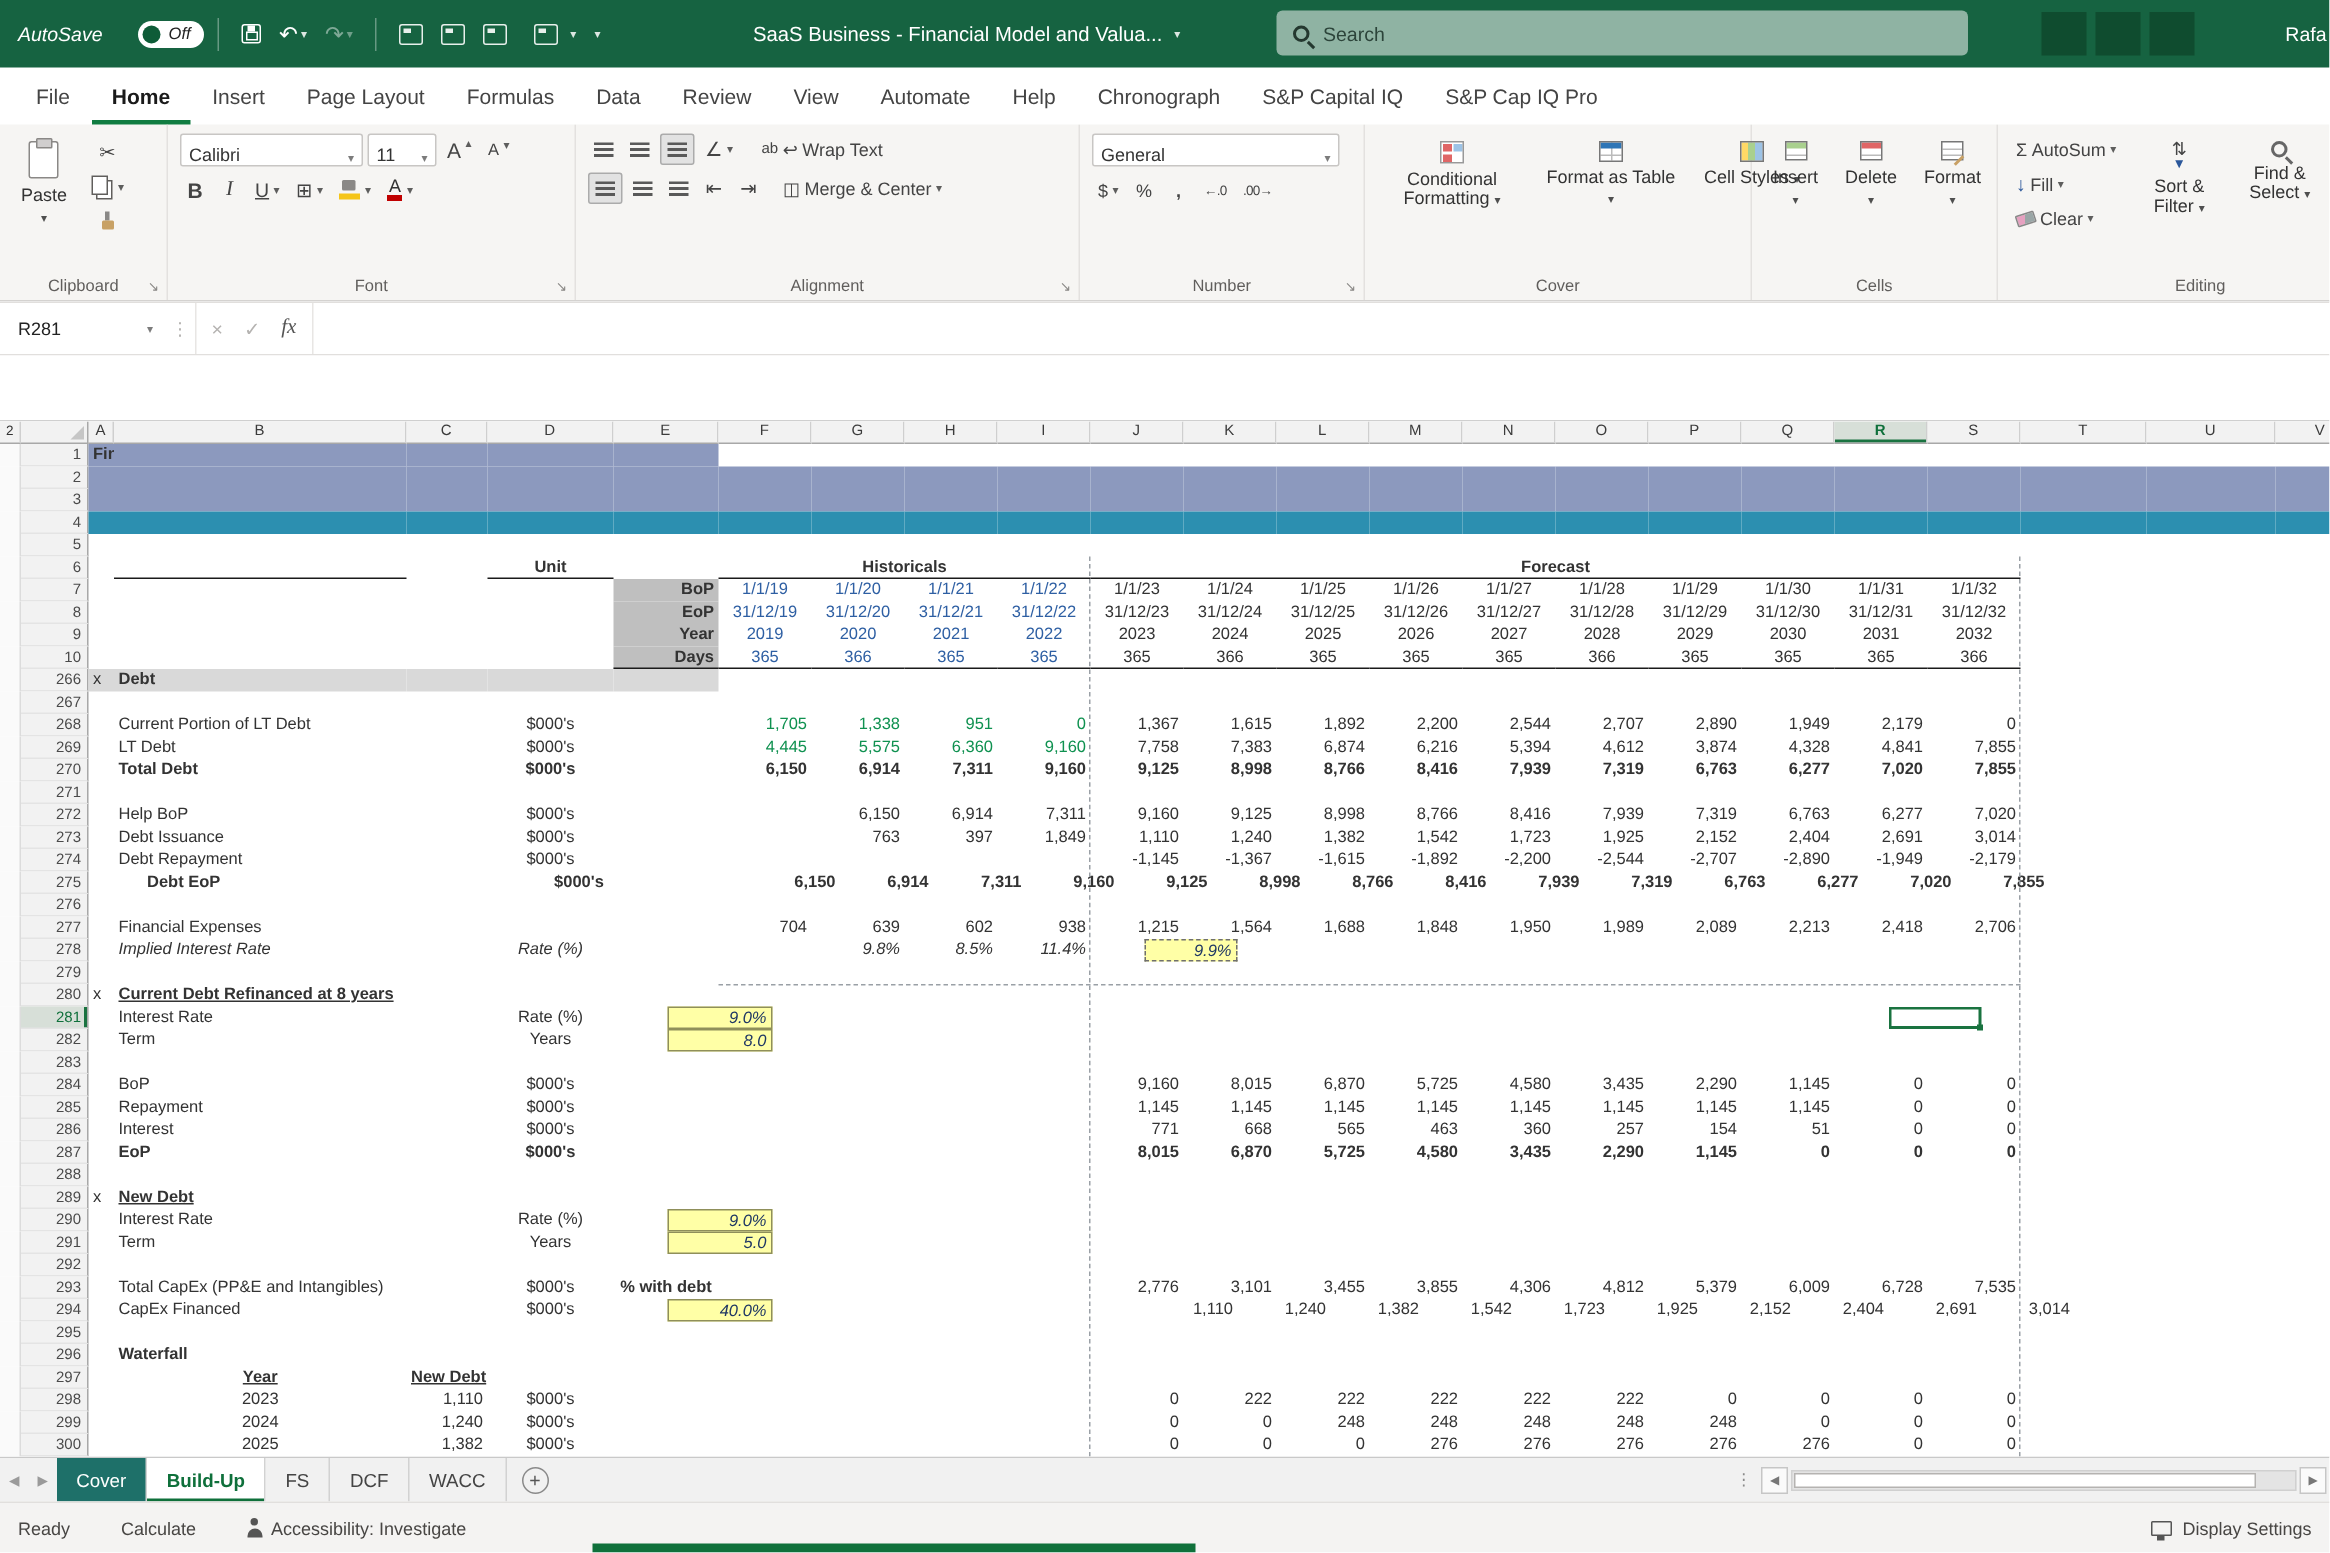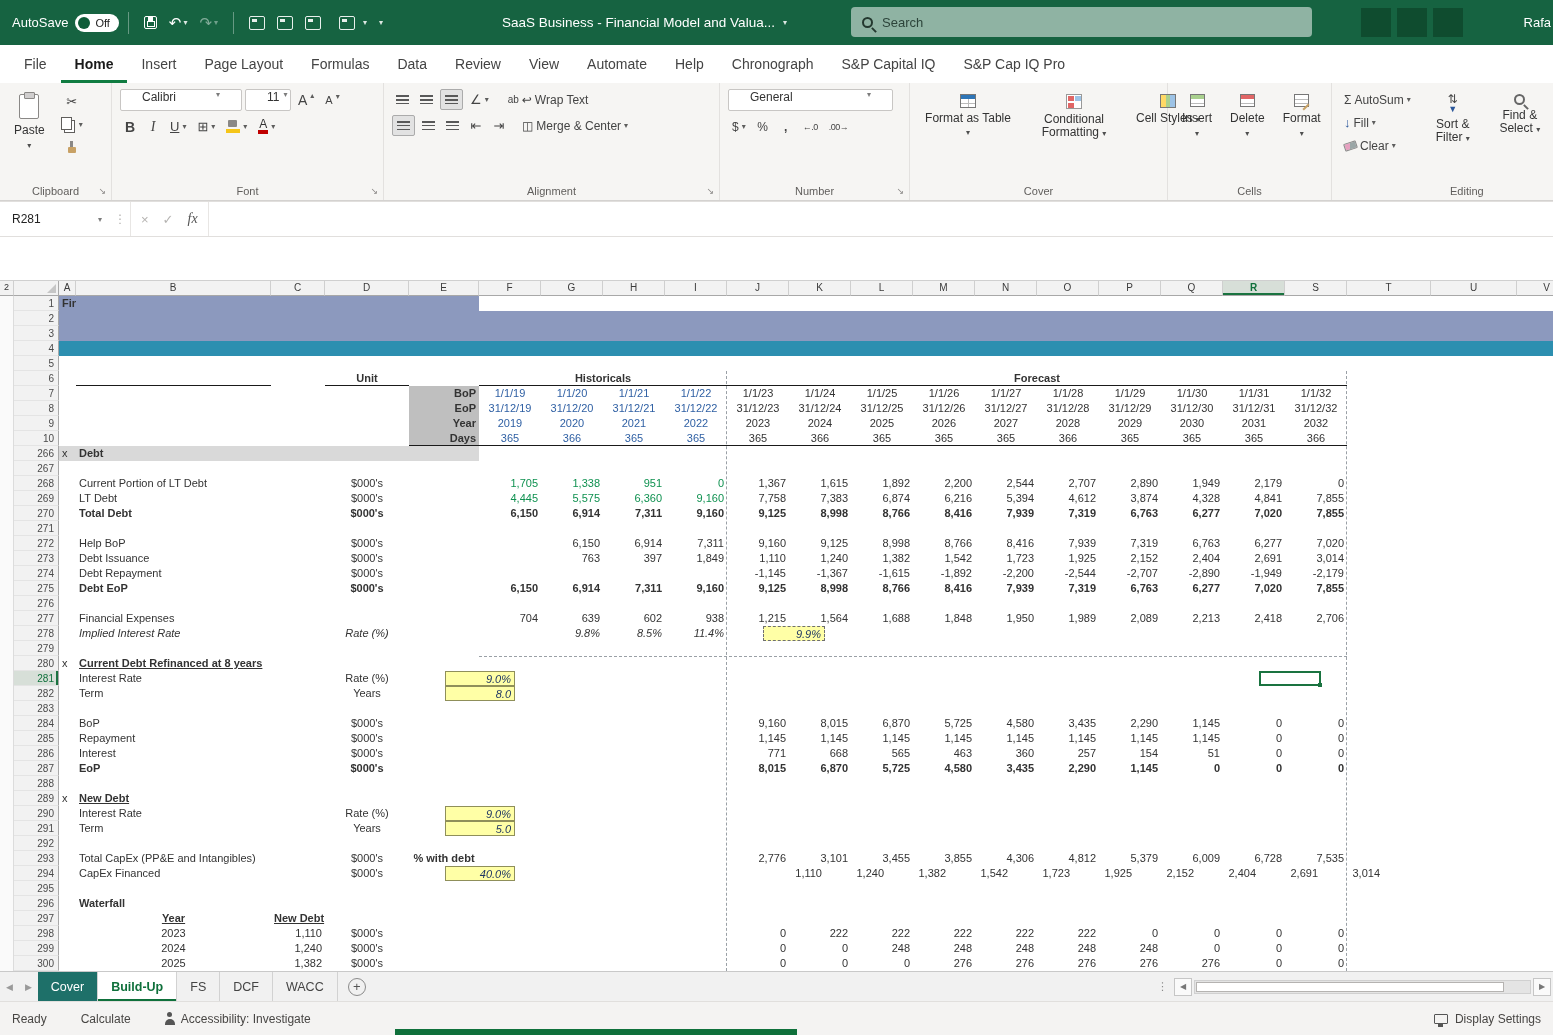--- a/index.html
+++ b/index.html
@@ -1,21 +1,21 @@
 <!DOCTYPE html>
 <html><head>
 <meta charset="utf-8">
 <style>
   *{margin:0;padding:0;box-sizing:border-box;}
   html,body{width:1553px;height:1035px;overflow:hidden;}
   body{font-family:"Liberation Sans",sans-serif;background:#fff;position:relative;font-size:12px;color:#333;}
 
   
   .titlebar{height:45px;background:#166341;display:flex;align-items:center;color:#fff;position:relative;}
-  .autosave{display:flex;align-items:center;gap:7px;margin-left:12px;font-size:13px;}
+  .autosave{display:flex;align-items:center;gap:24px;margin-left:12px;font-size:13px;font-style:italic;}
   .pill{background:#fff;border-radius:10px;height:18px;display:flex;align-items:center;gap:5px;padding:2px 9px 2px 3px;color:#222;font-size:11px;}
   .pill .dot{width:12px;height:12px;border-radius:50%;background:#0e5c38;}
   .tb-sep{width:1px;height:22px;background:rgba(255,255,255,.35);margin:0 9px;}
   .tbi{display:inline-flex;align-items:center;gap:2px;color:#fff;font-size:15px;margin:0 6px;cursor:pointer;}
   .tbi.dim{opacity:.45;}
   .mini{font-size:8px;color:inherit;opacity:.85;}
   .icon-save{width:13px;height:13px;border:1.5px solid #fff;border-radius:2px;position:relative;display:inline-block;}
   .icon-save::before{content:"";position:absolute;top:0;left:3px;right:3px;height:4px;background:#fff;}
   .icon-save::after{content:"";position:absolute;bottom:1px;left:2px;width:6px;height:4px;border:1px solid #fff;}
   .qat{width:16px;height:14px;border:1.3px solid rgba(255,255,255,.9);border-radius:2px;position:relative;margin:0 6px;display:inline-block;}
@@ -38,21 +38,21 @@
   .ribbon{height:118px;background:#f6f5f3;border-bottom:1px solid #d4d2d0;display:flex;overflow:hidden;}
   .rgroup{position:relative;border-right:1px solid #e3e1df;padding:6px 8px 18px;display:flex;gap:6px;flex:0 0 auto;}
   .rg-label{position:absolute;bottom:3px;left:0;right:0;text-align:center;font-size:11px;color:#605e5c;}
   .launcher{position:absolute;bottom:4px;right:5px;font-size:9px;color:#8a8886;cursor:pointer;}
   .rcol{display:flex;flex-direction:column;gap:5px;}
   .rrow{display:flex;align-items:center;gap:3px;}
   .sbtn{min-width:20px;height:21px;display:inline-flex;align-items:center;justify-content:center;gap:3px;padding:0 4px;font-size:13px;color:#444;border-radius:2px;cursor:pointer;white-space:nowrap;}
   .sbtn.sel{background:#e2e2e2;border:1px solid #ababab;}
   .bigbtn{display:flex;flex-direction:column;align-items:center;justify-content:flex-start;gap:4px;padding:5px 6px 0;font-size:12px;color:#333;cursor:pointer;flex:0 0 auto;}
   .bb-label{text-align:center;font-size:12px;line-height:13px;max-width:88px;}
-  .combo{background:#fff;border:1px solid #c8c6c4;height:22px;display:flex;align-items:flex-start;gap:4px;padding:0 21px;font-size:12px;color:#333;border-radius:2px;}
+  .combo{background:#fff;border:1px solid #c8c6c4;height:22px;display:flex;align-items:flex-end;gap:4px;padding:0 5px;font-size:12px;color:#333;border-radius:2px;}
   .combo .mini{margin-left:auto;color:#666;}
   .icon-clipboard{width:20px;height:25px;background:#fff;border:1px solid #8a8886;border-radius:2px;position:relative;}
   .icon-clipboard::before{content:"";position:absolute;top:-3px;left:4px;width:9px;height:5px;background:#d0cece;border:1px solid #8a8886;border-radius:1px;}
   .icon-copy{width:11px;height:13px;border:1px solid #605e5c;background:#fff;box-shadow:3px 3px 0 -1px #fff,3px 3px 0 0 #605e5c;margin:0 4px 3px 0;display:inline-block;}
   .icon-painter{position:relative;width:12px;height:14px;display:inline-block;}
   .icon-painter::before{content:"";position:absolute;left:4.5px;top:0;width:3px;height:6px;background:#8a8886;}
   .icon-painter::after{content:"";position:absolute;left:2px;top:6px;width:8px;height:6px;background:#c8a165;border-radius:1px;}
   .bletter{font-weight:bold;font-size:14px;}
   .iletter{font-style:italic;font-family:"Liberation Serif",serif;font-size:14px;}
   .uletter{text-decoration:underline;font-size:13px;}
@@ -339,26 +339,26 @@
             <span class="decicon">.00→</span>
           </span>
       </div>
     </div>
     <div class="rg-label">Number</div>
     <span class="launcher">↘</span>
   </div>
 
   <div class="rgroup" style="width:258px">
     <div class="bigbtn">
+      <span class="icon-cf"></span>
+      <span class="bb-label"><span>Conditional Formatting</span> <span class="mini">▾</span></span>
+    </div>
+    <div class="bigbtn">
       <span class="icon-table"></span>
       <span class="bb-label"><span>Format as Table</span> <span class="mini">▾</span></span>
-    </div>
-    <div class="bigbtn">
-      <span class="icon-cf"></span>
-      <span class="bb-label"><span>Conditional Formatting</span> <span class="mini">▾</span></span>
     </div>
     <div class="bigbtn">
       <span class="icon-cellstyles"></span>
       <span class="bb-label"><span>Cell Styles</span> <span class="mini">▾</span></span>
     </div>
     <div class="rg-label">Cover</div>
   </div>
 
   <div class="rgroup" style="width:164px">
     <div class="bigbtn">
@@ -934,21 +934,21 @@
         <div class="cell al-r" style="width: 62px;">-1,949</div>
         <div class="cell al-r" style="width: 62px;">-2,179</div>
         <div class="cell" style="width: 84px;"></div>
         <div class="cell" style="width: 86px;"></div>
         <div class="cell" style="width: 60px;"></div>
       </div>
       <div class="grow">
         <div class="gut"></div>
         <div class="rowhdr">275</div>
         <div class="cell" style="width: 17px;"></div>
-        <div class="cell al-l b" style="width: 195px;">Debt EoP</div>
+        <div class="cell al-l b" style="width: 195px; margin-left: 19px;">Debt EoP</div>
         <div class="cell" style="width: 54px;"></div>
         <div class="cell al-c b" style="width: 84px;">$000's</div>
         <div class="cell" style="width: 70px;"></div>
         <div class="cell al-r b" style="width: 62px;">6,150</div>
         <div class="cell al-r b" style="width: 62px;">6,914</div>
         <div class="cell al-r b" style="width: 62px;">7,311</div>
         <div class="cell al-r b" style="width: 62px;">9,160</div>
         <div class="cell al-r b" style="width: 62px;">9,125</div>
         <div class="cell al-r b" style="width: 62px;">8,998</div>
         <div class="cell al-r b" style="width: 62px;">8,766</div>

